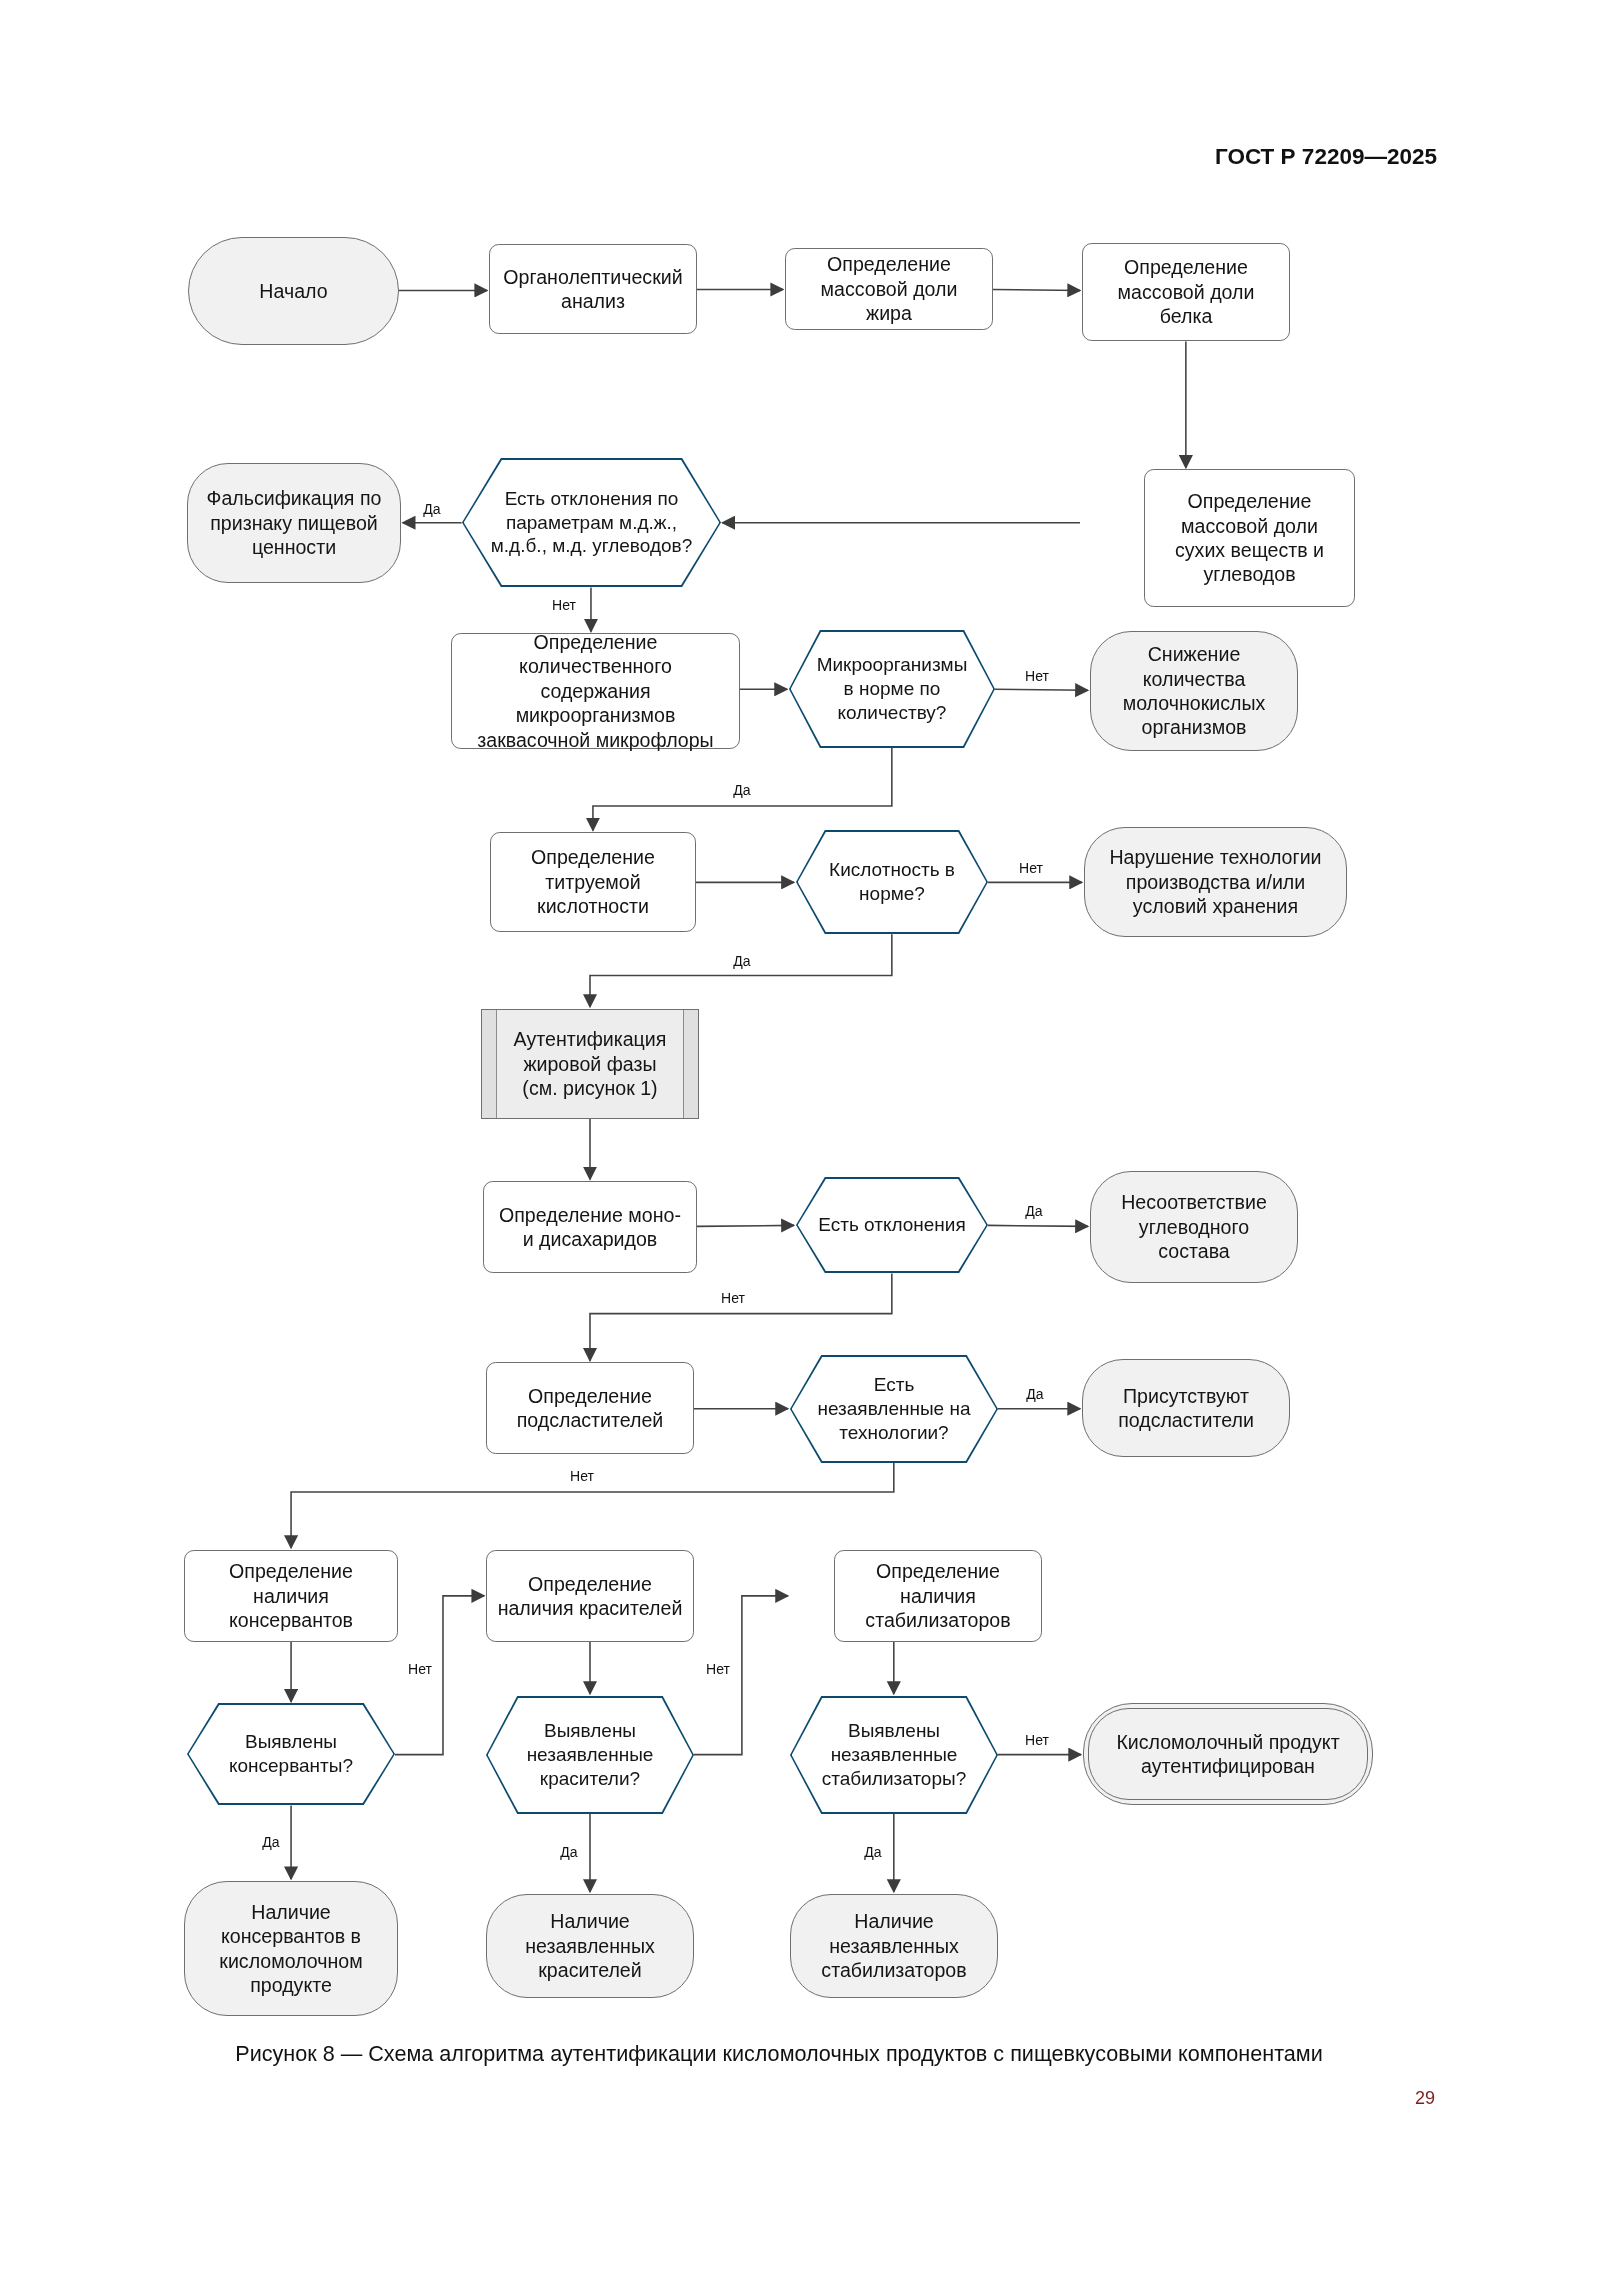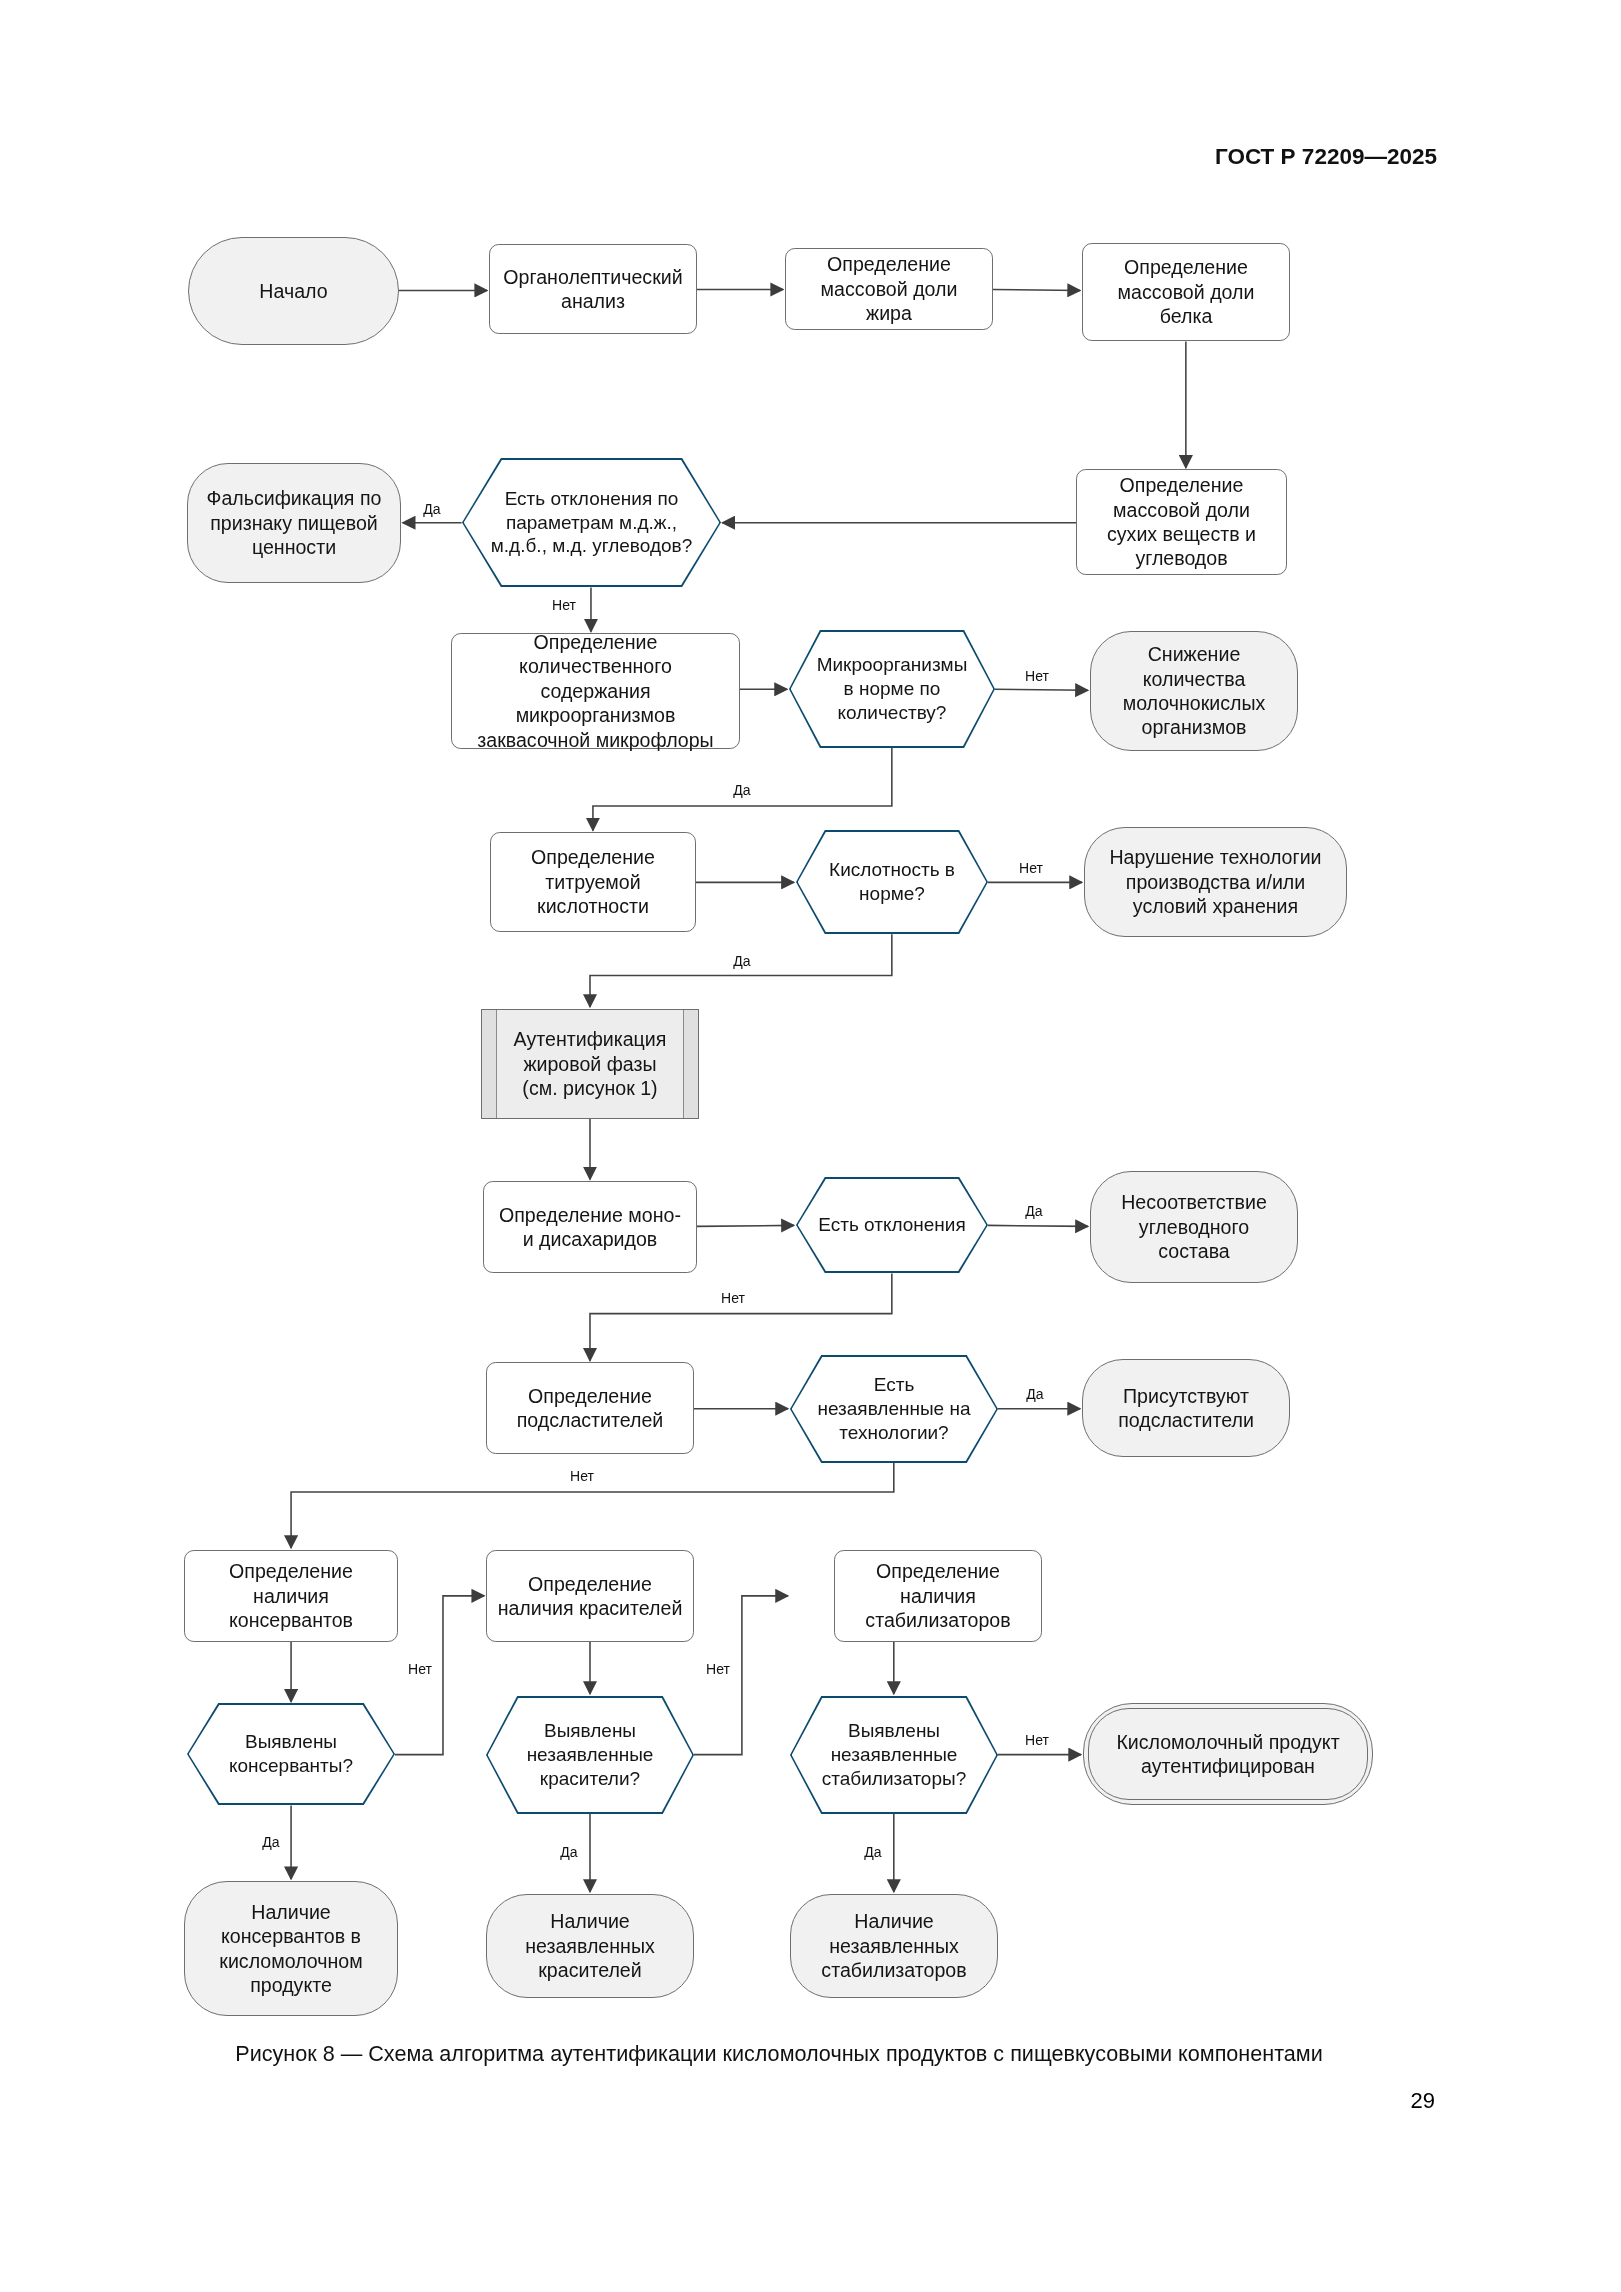--- a/index.html
+++ b/index.html
@@ -26,22 +26,22 @@
     left: 98px;
     width: 1362px;
     text-align: center;
     font-size: 21.6px;
     color: #111;
   }
   .page-number {
     position: absolute;
     top: 2088px;
     right: 186px;
-    font-size: 22px;
-    color: #000000;
+    font-size: 18px;
+    color: #7f1d1d;
   }
   .connectors {
     position: absolute;
     left: 0; top: 0;
     width: 1621px;
     height: 2293px;
   }
   .node {
     position: absolute;
     display: flex;
@@ -170,21 +170,21 @@
   <div class="node process" style="left:489px;top:244px;width:208px;height:90px">
     <span class="lbl">Органолептический анализ</span>
   </div>
   <div class="node process" style="left:785px;top:248px;width:208px;height:82px">
     <span class="lbl">Определение массовой доли жира</span>
   </div>
   <div class="node process" style="left:1082px;top:243px;width:208px;height:98px">
     <span class="lbl">Определение массовой доли белка</span>
   </div>
 
-  <div class="node process" style="left:1076px;top:469px;width:211px;height:106px">
+  <div class="node process" style="left:1144px;top:469px;width:211px;height:138px">
     <span class="lbl">Определение массовой доли сухих веществ и углеводов</span>
   </div>
   <div class="node decision" style="left:462px;top:458px;width:259px;height:129px">
     <div class="hex-inner">
       <span class="lbl">Есть отклонения по параметрам м.д.ж., м.д.б., м.д. углеводов?</span>
     </div>
   </div>
   <div class="node terminator" style="left:187px;top:463px;width:214px;height:120px;border-radius:41px">
     <span class="lbl">Фальсификация по признаку пищевой ценности</span>
   </div>

